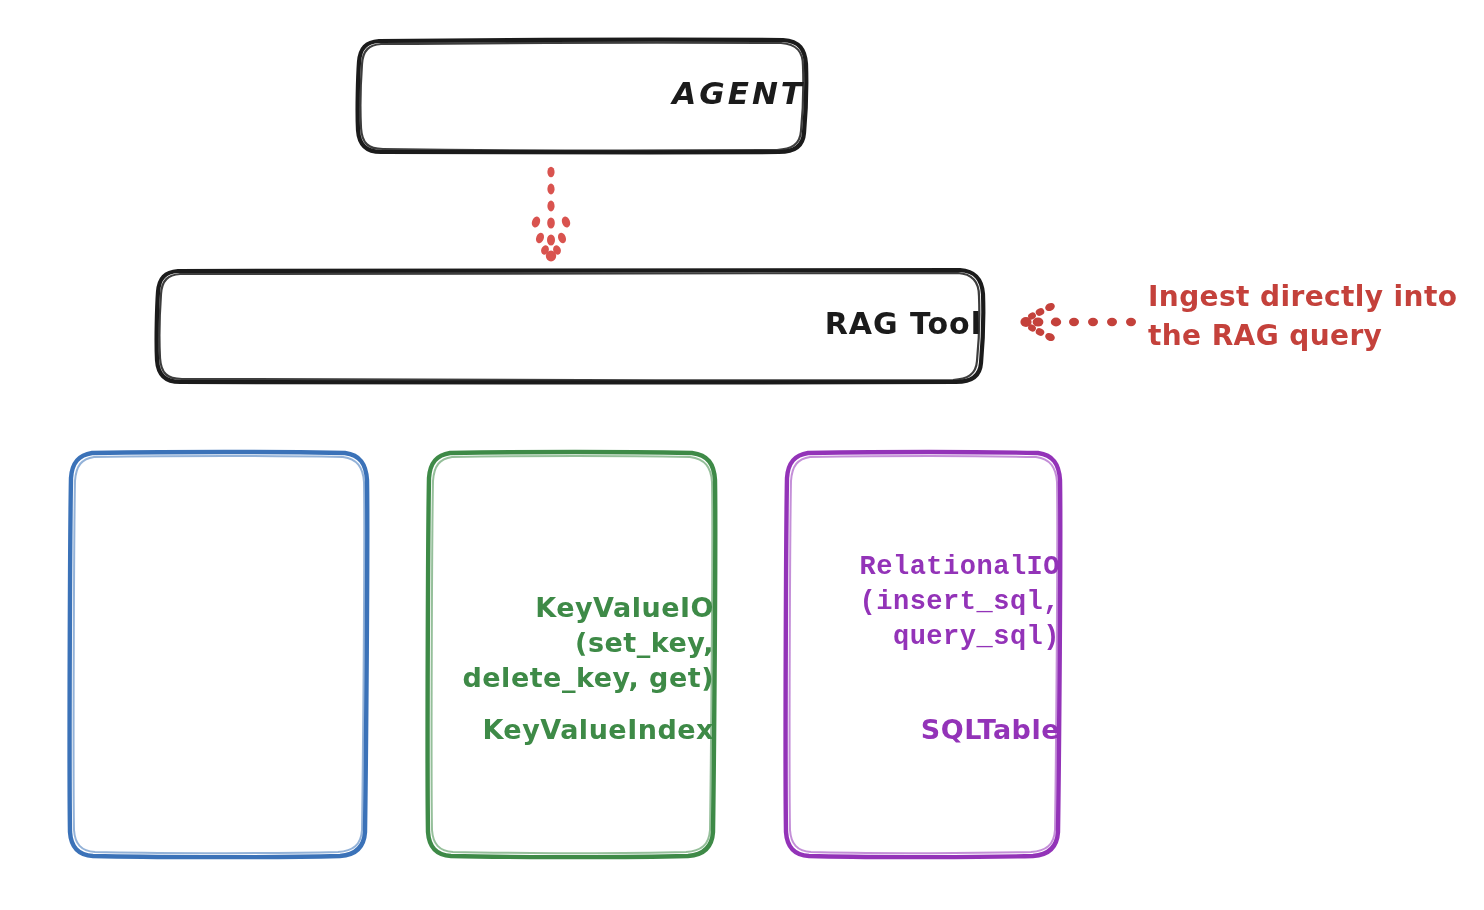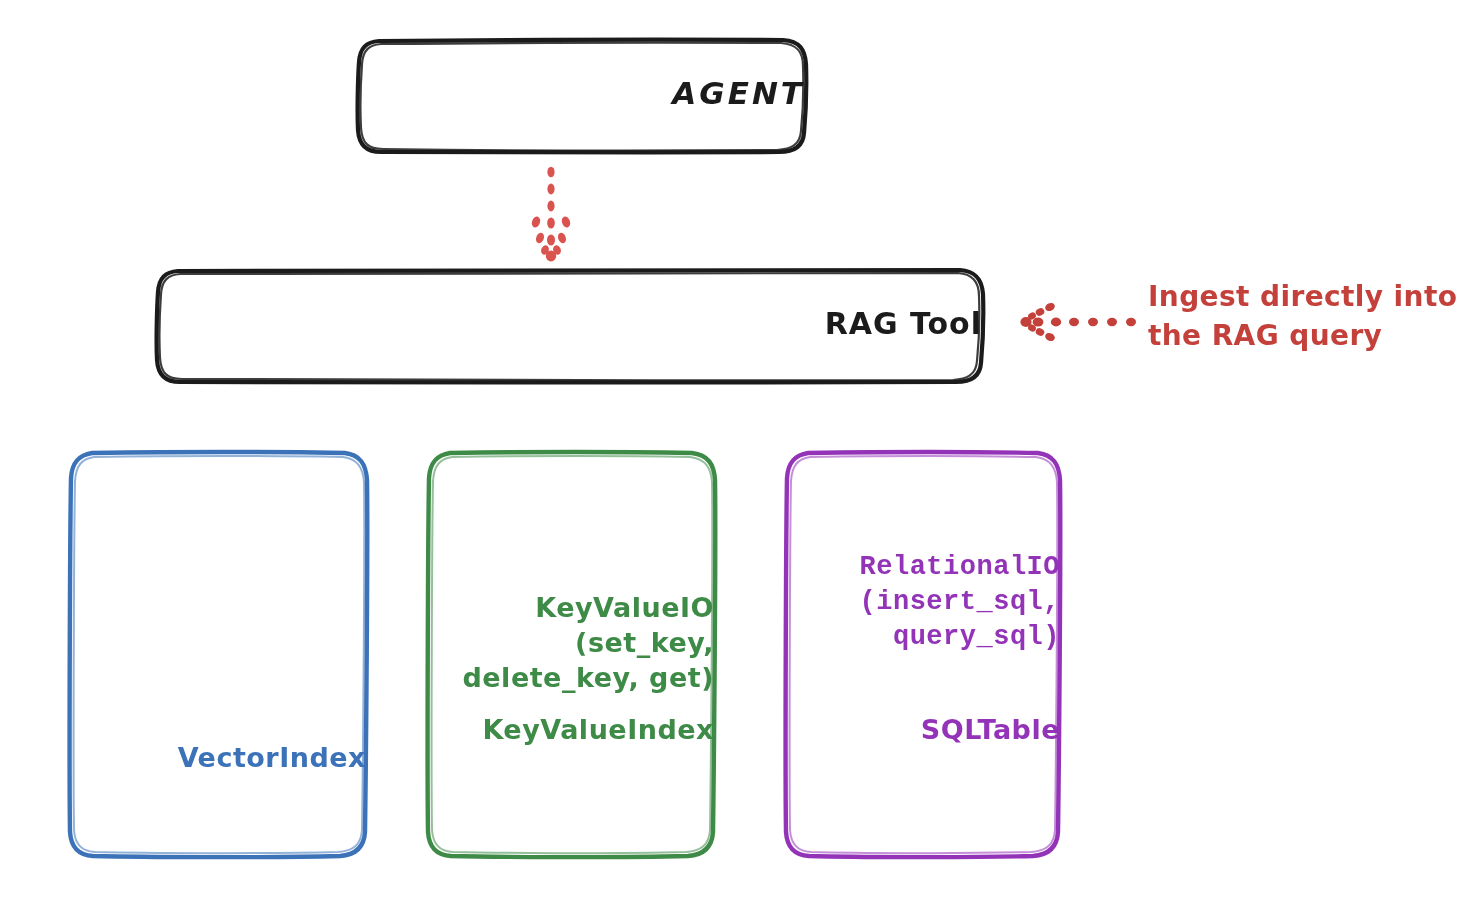--- a/index.html
+++ b/index.html
@@ -196,21 +196,20 @@
                C 1058 541, 1056 759, 1055 830 C 1054 845, 1046 851, 1031 852
                C 961 854, 849 853, 811 852 C 797 851, 791 844, 790 830
                C 789 769, 790 531, 791 481 C 792 465, 798 459, 810 457 Z" fill="none" stroke="#9333b8" stroke-width="2.0" stroke-linecap="round" stroke-linejoin="round" opacity="0.55"></path>
     </g>
   </svg>
 
   <div class="node-label agent-label">AGENT</div>
 
   <div class="node-label ragtool-label">RAG Tool</div>
 
-  <div class="node-label store-index vector-index">VectorIndex</div>
 
   <div class="node-label store-api kv-api">KeyValueIO
 (set_key,
 delete_key, get)</div>
   <div class="node-label store-index kv-index">KeyValueIndex</div>
 
   <div class="node-label store-api rel-api">RelationalIO
 (insert_sql,
 query_sql)</div>
   <div class="node-label store-index rel-index">SQLTable</div>

